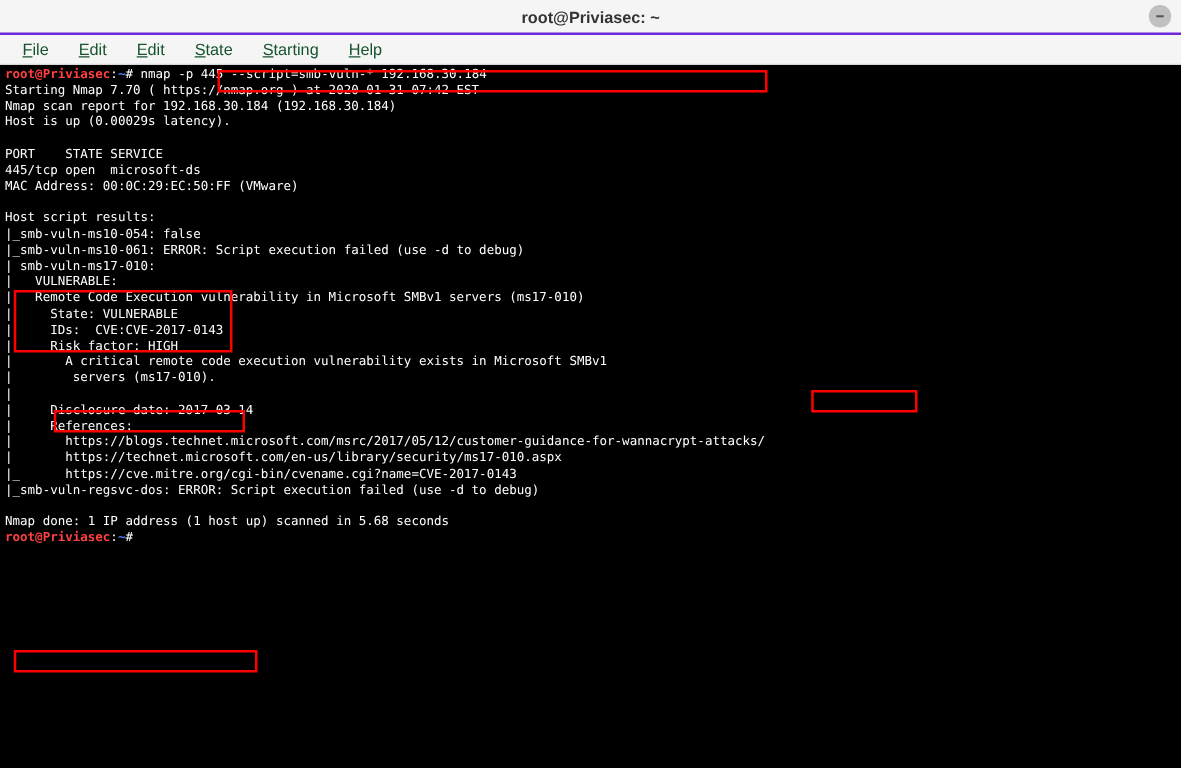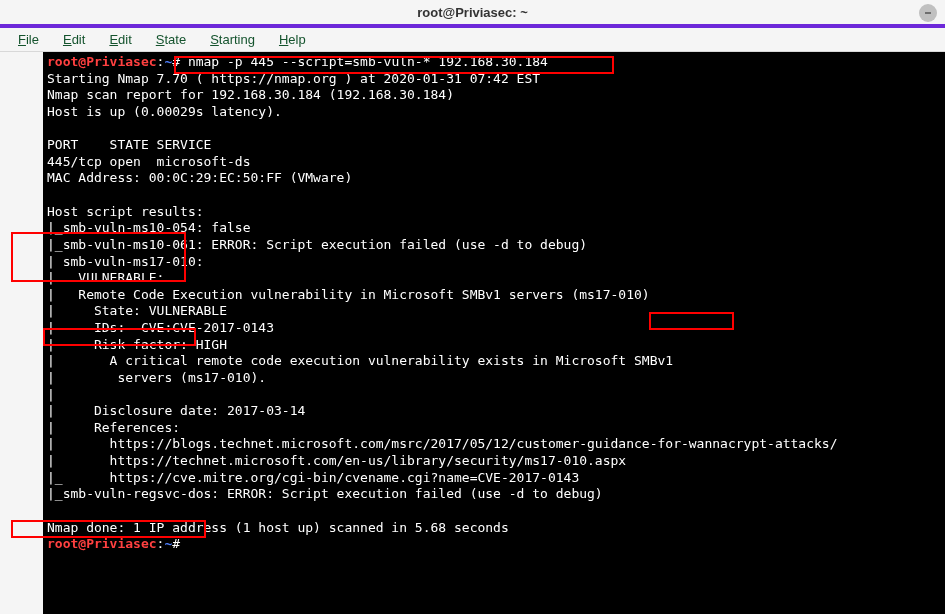--- a/index.html
+++ b/index.html
@@ -17,21 +17,21 @@
     display: flex;
     flex-direction: column;
   }
   .titlebar {
     height: 28px;
     background: #f5f5f5;
     display: flex;
     align-items: center;
     justify-content: center;
     position: relative;
-    border-bottom: 4px solid #6d28d9;
+    border-bottom: 2px solid #6d28d9;
   }
   .titlebar-text {
     font-size: 13px;
     color: #333;
     font-weight: bold;
   }
   .window-controls {
     position: absolute;
     right: 8px;
     top: 4px;
@@ -66,27 +66,26 @@
     text-decoration-color: transparent;
   }
   .menu-item::first-letter {
     text-decoration: underline;
   }
   .terminal {
     flex: 1;
     background: #000;
     color: #fff;
     font-family: "DejaVu Sans Mono", "Liberation Mono", monospace;
-    font-size: 13px;
+    font-size: 10px;
     line-height: 1.28;
     padding: 2px 4px;
     white-space: pre;
     overflow: hidden;
     position: relative;
-    margin-left: 43px;
   }
   .red { color: #ff4040; font-weight: bold; }
   .blue { color: #5080ff; font-weight: bold; }
   .white { color: #fff; }
   
   
   .box {
     position: absolute;
     border: 2px solid #ff0000;
     pointer-events: none;

